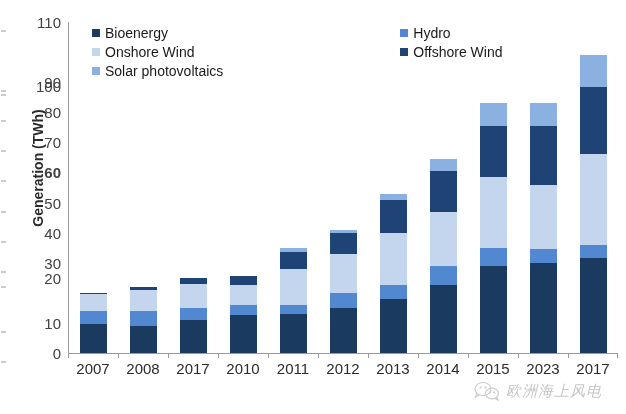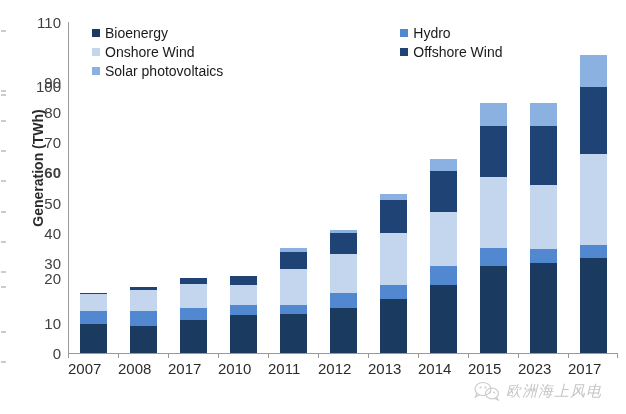--- a/index.html
+++ b/index.html
@@ -118,21 +118,21 @@
   .x-labels {
     position: absolute;
     left: 68px;
     top: 360px;
     width: 550px;
     display: flex;
     flex-direction: row;
   }
   .x-label {
     flex: 1 1 0;
-    text-align: left;
+    text-align: center;
     font-size: 15px;
     color: #2b2b2b;
   }
 
   
   .legend {
     position: absolute;
     left: 92px;
     top: 24px;
     display: flex;

